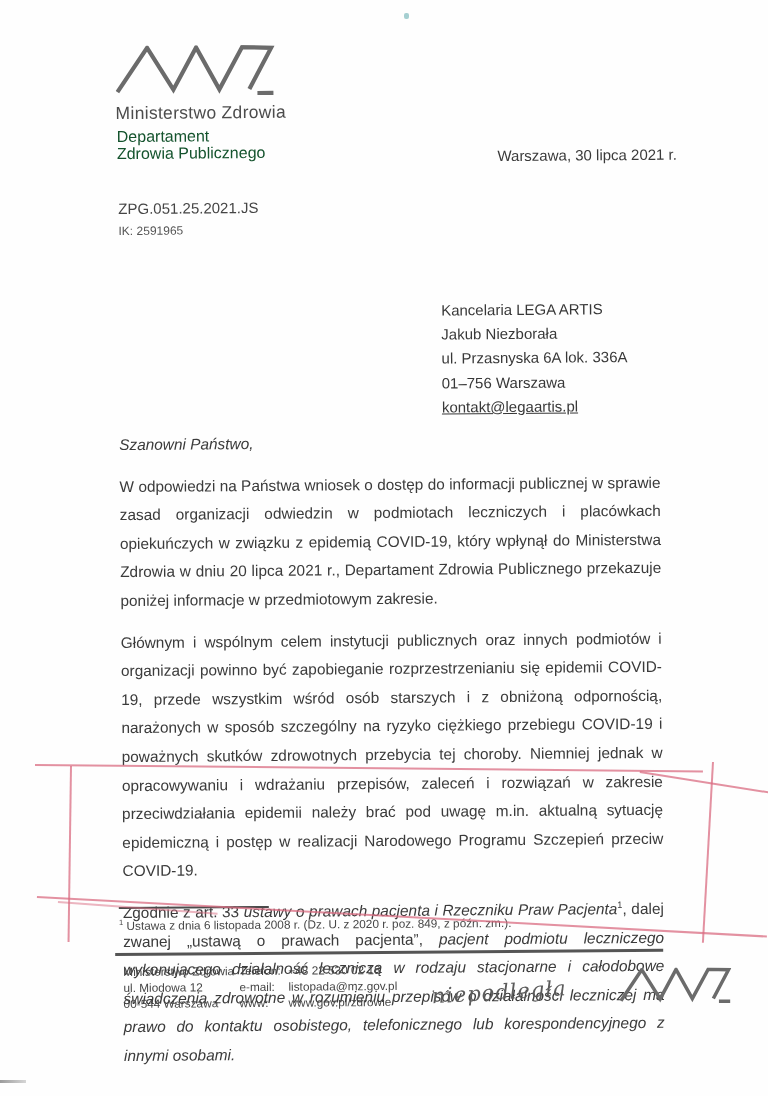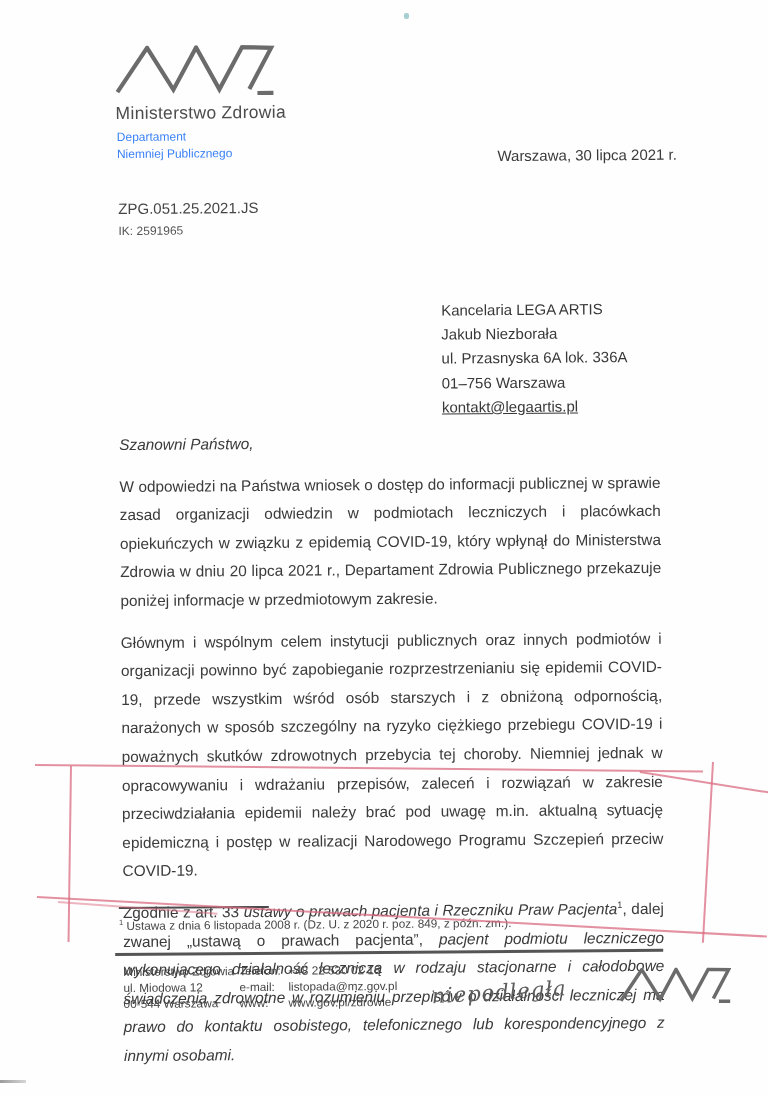--- a/index.html
+++ b/index.html
@@ -6,21 +6,21 @@
   .page{
     position:relative;width:768px;height:1096px;margin:0 auto;
     background:#fefefe;overflow:hidden;
     font-family:"Liberation Sans",sans-serif;color:#3c3c3c;
   }
   .scan{position:absolute;inset:0;transform:rotate(-0.45deg);transform-origin:384px 548px;}
 
   
   .logo{position:absolute;left:119px;top:44px;}
   .ministry-name{position:absolute;left:119px;top:101px;font-size:17.5px;color:#4c4c4c;letter-spacing:.3px;}
-  .dept{position:absolute;left:120px;top:127px;font-size:12px;color:#3b82f6;line-height:16.5px;}
+  .dept{position:absolute;left:120px;top:127px;font-size:16px;color:#14532d;line-height:16.5px;}
   .place-date{position:absolute;left:380px;top:148px;width:300px;text-align:right;font-size:15px;color:#3a3a3a;}
 
   .ref{position:absolute;left:121px;top:198px;}
   .ref-case{font-size:15px;color:#454545;}
   .ref-ik{font-size:12px;color:#555;margin-top:7px;}
 
   .recipient{position:absolute;left:443px;top:299px;font-size:15px;line-height:24.2px;color:#383838;}
   .recipient .email{text-decoration:underline;}
 
   .body-text{position:absolute;left:120px;top:429px;width:541px;font-size:15.4px;color:#3b3b3b;}
@@ -69,21 +69,21 @@
 
     <div class="logo">
       <svg class="mz" width="160" height="52" viewBox="0 0 160 52" aria-hidden="true">
         <polyline points="2,46 32,2 58,44 81,2 104,44 127,2 156,3 134,44" fill="none" stroke="#6b6b6b" stroke-width="4.2" stroke-linejoin="miter"></polyline>
         <line x1="142" y1="48" x2="158" y2="48" stroke="#6b6b6b" stroke-width="4.2"></line>
       </svg>
     </div>
     <div class="ministry-name">Ministerstwo Zdrowia</div>
     <div class="dept">
       <div>Departament</div>
-      <div>Niemniej Publicznego</div>
+      <div>Zdrowia Publicznego</div>
     </div>
     <div class="place-date">Warszawa, 30 lipca 2021 r.</div>
 
     <div class="ref">
       <div class="ref-case">ZPG.051.25.2021.JS</div>
       <div class="ref-ik">IK: 2591965</div>
     </div>
 
     <div class="recipient">
       <div>Kancelaria LEGA ARTIS</div>

